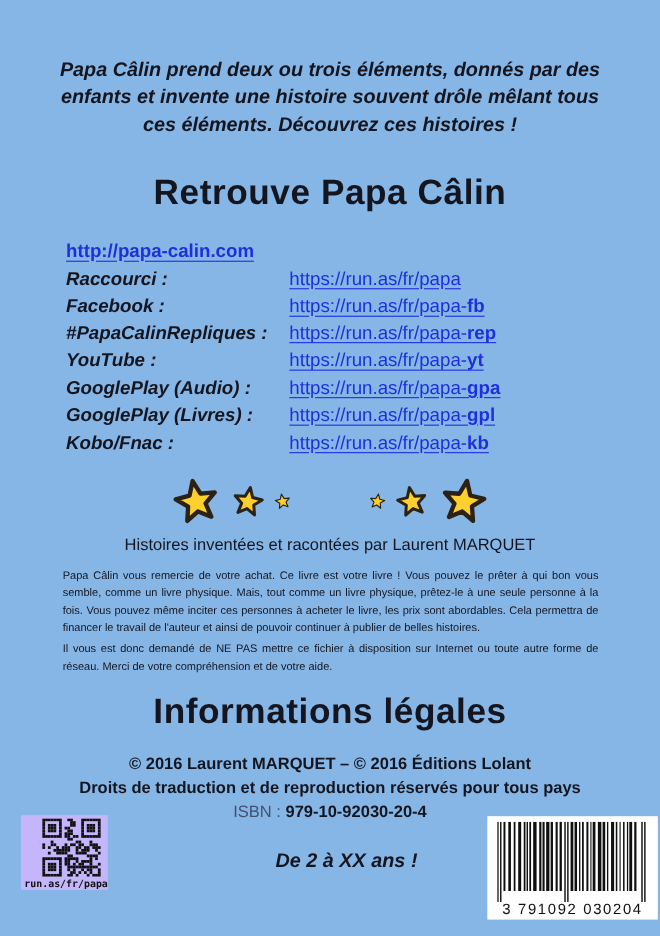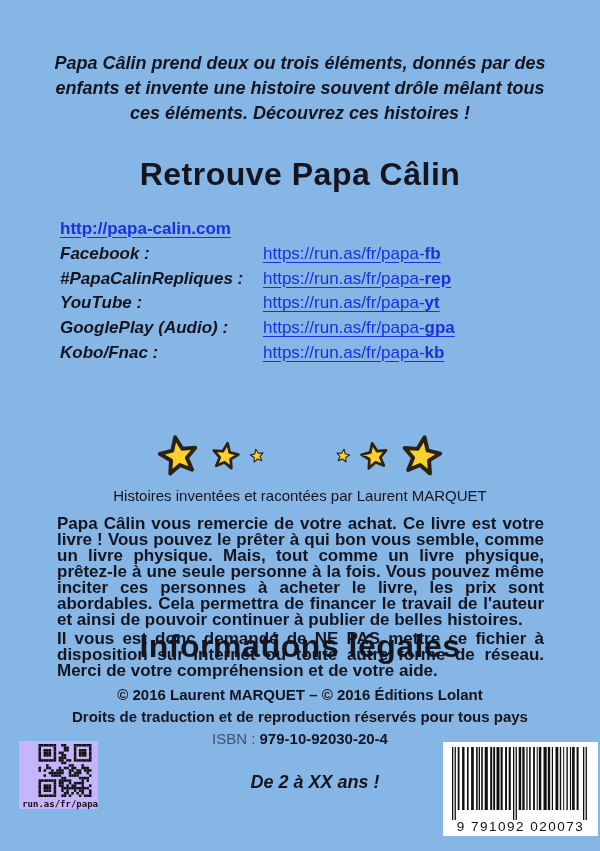--- a/index.html
+++ b/index.html
@@ -38,21 +38,21 @@
   .star-sm{width:16px;height:16px;margin:0 4px;}
   .group-gap{margin-left:66px;}
   .r-l{transform:rotate(-10deg);}
   .r-r{transform:rotate(9deg);}
   .credit{
     position:absolute;top:487px;left:0;width:600px;
     text-align:center;font-size:15px;
   }
   .thanks{
     position:absolute;top:516px;left:57px;width:487px;
-    font-size:17px;line-height:16px;text-align:justify;font-weight:bold;
+    font-size:10px;line-height:16px;text-align:justify;
   }
   .thanks p{margin:0;}
   .thanks p + p{margin-top:3px;}
   .legal-title{
     position:absolute;top:628px;left:0;width:600px;margin:0;
     text-align:center;font-size:32px;font-weight:bold;letter-spacing:0.5px;
   }
   .legal-lines{
     position:absolute;top:684px;left:0;width:600px;
     text-align:center;font-size:15px;font-weight:bold;line-height:22px;
@@ -93,20 +93,24 @@
 enfants et invente une histoire souvent drôle mêlant tous
 ces éléments. Découvrez ces histoires !</div>
 
   <h1 class="find-title">Retrouve Papa Câlin</h1>
 
   <div class="links" id="links">
   <div class="link-row">
     <a class="link-url" href="#"><span class="u-base"></span><b class="u-bold">http://papa-calin.com</b></a>
   </div>
 
+  <div class="link-row">
+    <span class="link-label">Raccourci :</span>
+    <a class="link-url" href="#"><span class="u-base">https://run.as/fr/papa</span><b class="u-bold"></b></a>
+  </div>
 
   <div class="link-row">
     <span class="link-label">Facebook :</span>
     <a class="link-url" href="#"><span class="u-base">https://run.as/fr/papa-</span><b class="u-bold">fb</b></a>
   </div>
 
   <div class="link-row">
     <span class="link-label">#PapaCalinRepliques :</span>
     <a class="link-url" href="#"><span class="u-base">https://run.as/fr/papa-</span><b class="u-bold">rep</b></a>
   </div>
@@ -114,20 +118,24 @@
   <div class="link-row">
     <span class="link-label">YouTube :</span>
     <a class="link-url" href="#"><span class="u-base">https://run.as/fr/papa-</span><b class="u-bold">yt</b></a>
   </div>
 
   <div class="link-row">
     <span class="link-label">GooglePlay (Audio) :</span>
     <a class="link-url" href="#"><span class="u-base">https://run.as/fr/papa-</span><b class="u-bold">gpa</b></a>
   </div>
 
+  <div class="link-row">
+    <span class="link-label">GooglePlay (Livres) :</span>
+    <a class="link-url" href="#"><span class="u-base">https://run.as/fr/papa-</span><b class="u-bold">gpl</b></a>
+  </div>
 
   <div class="link-row">
     <span class="link-label">Kobo/Fnac :</span>
     <a class="link-url" href="#"><span class="u-base">https://run.as/fr/papa-</span><b class="u-bold">kb</b></a>
   </div>
 </div>
 
   <div class="stars">
     <span class="star star-lg r-l">
         <svg viewBox="0 0 24 24">
@@ -441,16 +449,16 @@
         <rect x="103.5" y="0" width="2.8" height="63"></rect>
         <rect x="107.8" y="0" width="1.4" height="63"></rect>
         <rect x="111.2" y="0" width="1.0" height="63"></rect>
         <rect x="114.4" y="0" width="1.4" height="63"></rect>
         <rect x="117.9" y="0" width="1.2" height="63"></rect>
         <rect x="120.1" y="0" width="2.6" height="63"></rect>
         <rect x="124.6" y="0" width="2.0" height="63"></rect>
         <rect x="131.0" y="0" width="1.3" height="73"></rect>
         <rect x="133.6" y="0" width="1.3" height="73"></rect>
       </svg>
-    <div class="barcode-number">9 791092 020073</div>
+    <div class="barcode-number">3 791092 030204</div>
   </div>
 
 </div>
 
 </body></html>

